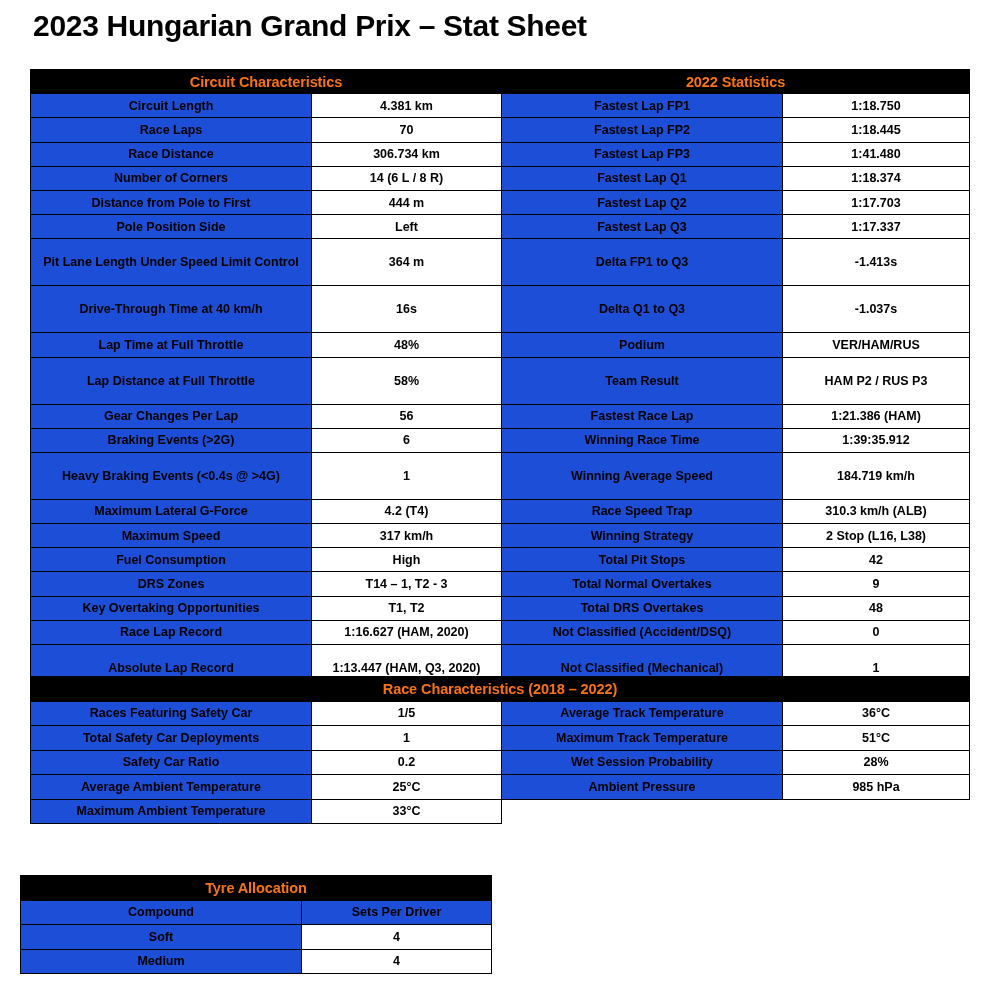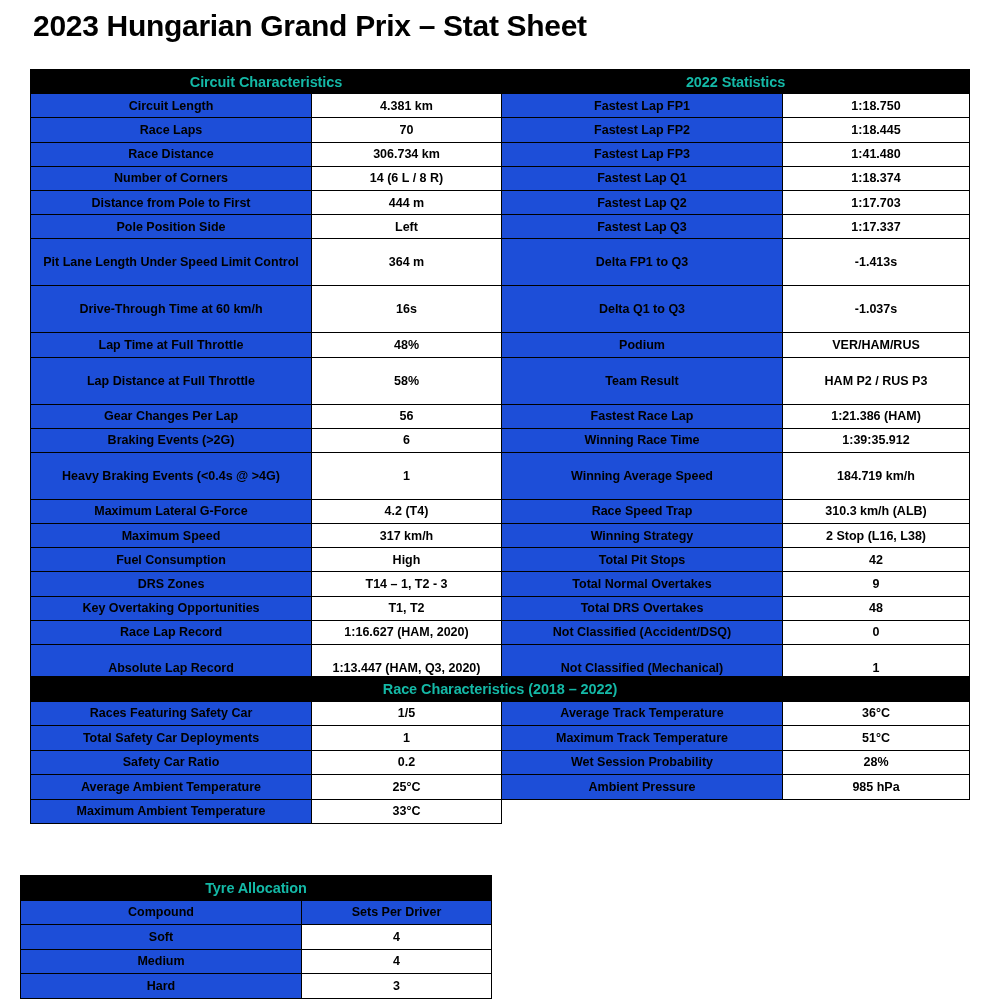--- a/index.html
+++ b/index.html
@@ -44,21 +44,21 @@
     border: 1px solid #000000;
     padding: 0 4px;
     font-weight: bold;
     text-align: center;
     vertical-align: middle;
     line-height: 14px;
   }
 
   .bandhead {
     background: #000000;
-    color: #14b8a6;
+    color: #f97316;
     font-size: 14.5px;
     height: 22px;
     letter-spacing: -0.1px;
     border: 1px solid #000000 !important;
   }
 
   .lbl {
     background: #1d4ed8;
   }
 
@@ -150,21 +150,21 @@
           <td class="lbl">Fastest Lap Q3</td>
           <td class="val">1:17.337</td>
         </tr>
         <tr>
           <td class="lbl tall2">Pit Lane Length Under Speed Limit Control</td>
           <td class="val tall2">364 m</td>
           <td class="lbl tall2">Delta FP1 to Q3</td>
           <td class="val tall2">-1.413s</td>
         </tr>
         <tr>
-          <td class="lbl tall2">Drive-Through Time at 60 km/h</td>
+          <td class="lbl tall2">Drive-Through Time at 40 km/h</td>
           <td class="val tall2">16s</td>
           <td class="lbl tall2">Delta Q1 to Q3</td>
           <td class="val tall2">-1.037s</td>
         </tr>
         <tr>
           <td class="lbl">Lap Time at Full Throttle</td>
           <td class="val">48%</td>
           <td class="lbl">Podium</td>
           <td class="val">VER/HAM/RUS</td>
         </tr>
@@ -295,20 +295,16 @@
           <td class="lbl">Sets Per Driver</td>
         </tr>
         <tr>
           <td class="lbl">Soft</td>
           <td class="val">4</td>
         </tr>
         <tr>
           <td class="lbl">Medium</td>
           <td class="val">4</td>
         </tr>
-        <tr>
-          <td class="lbl">Hard</td>
-          <td class="val">3</td>
-        </tr>
       </tbody>
   </table>
 
 </div>
 
 </body></html>

